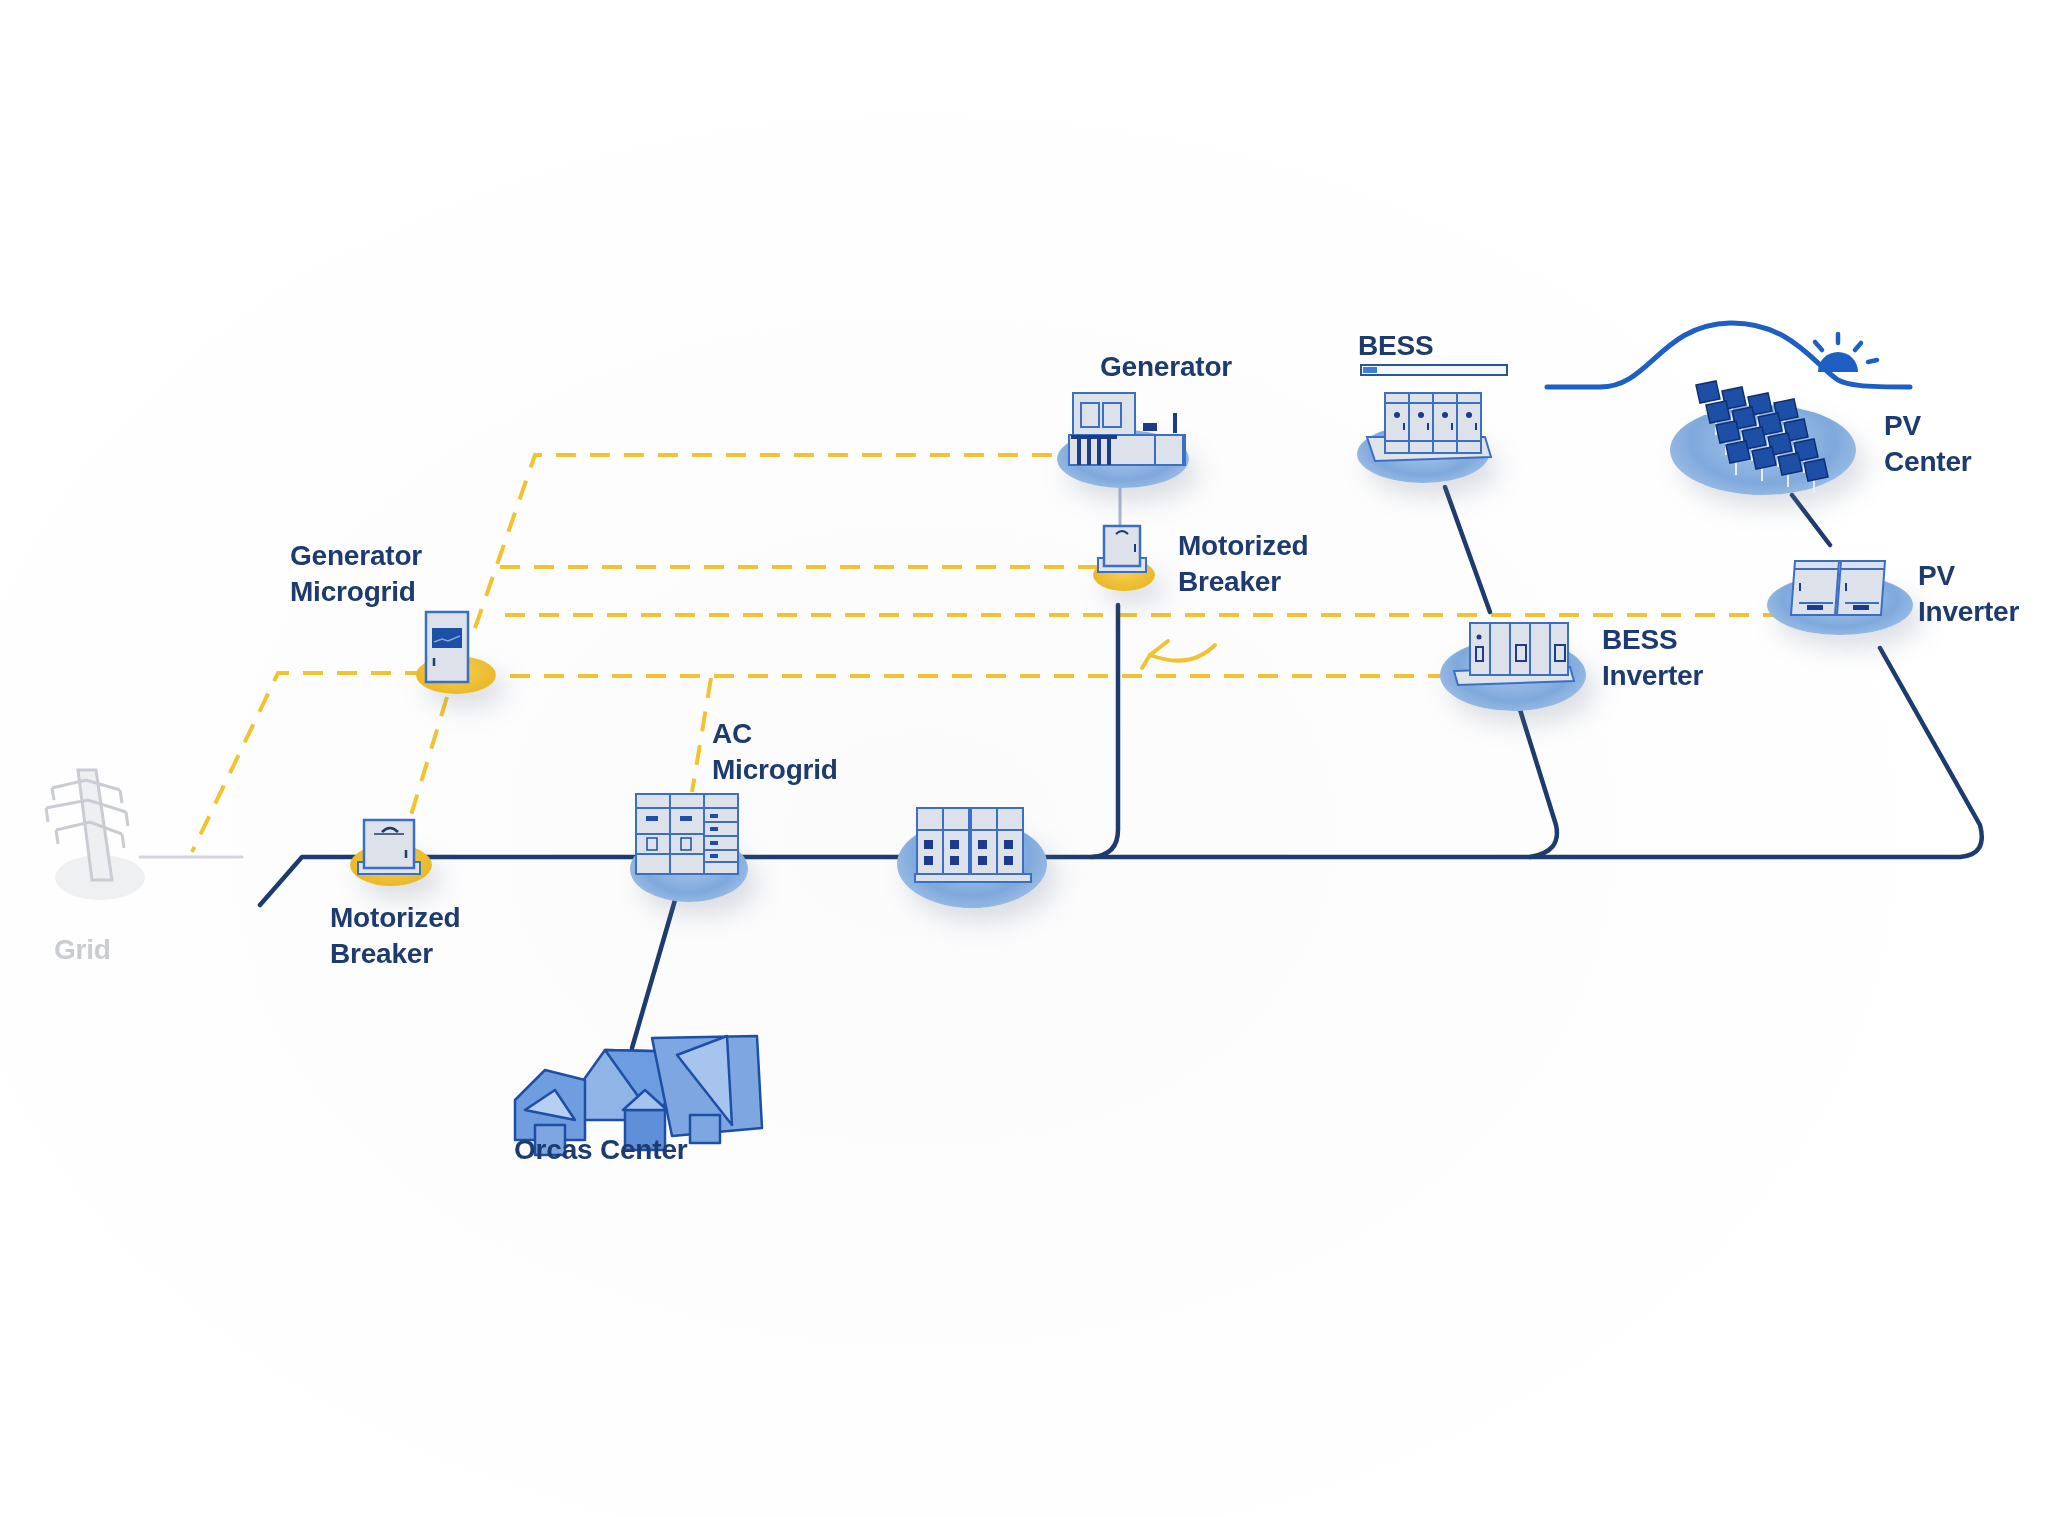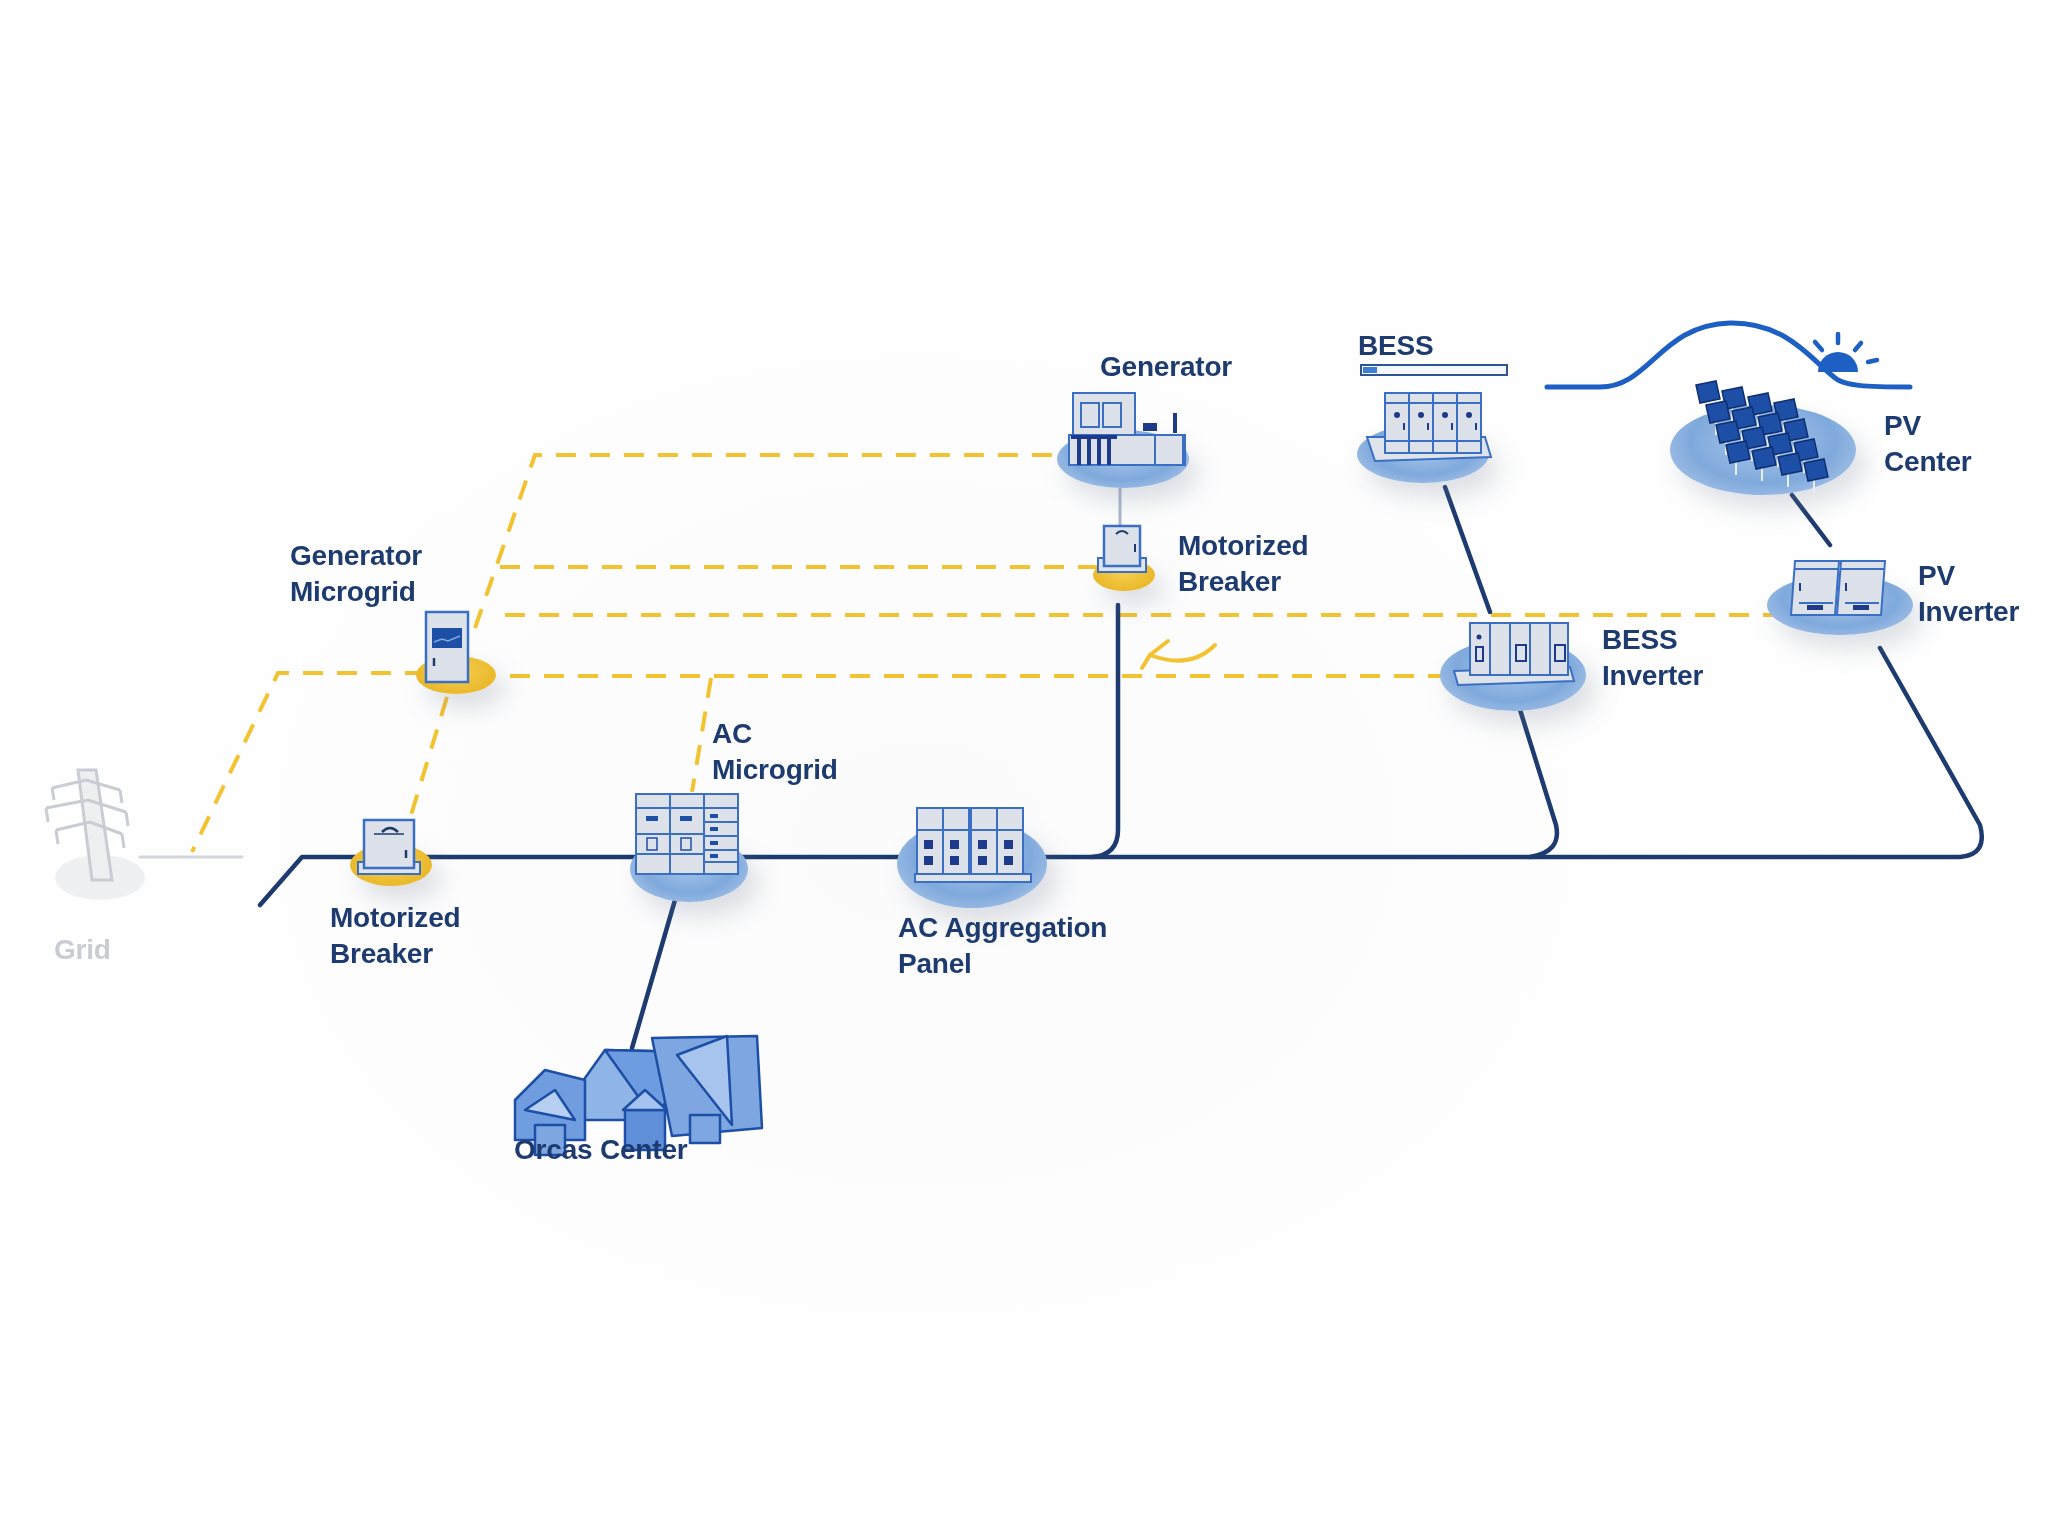--- a/index.html
+++ b/index.html
@@ -179,24 +179,20 @@
         <rect x="29" y="40" width="9" height="9"></rect>
           <rect x="29" y="56" width="9" height="9"></rect>
         <rect x="55" y="40" width="9" height="9"></rect>
           <rect x="55" y="56" width="9" height="9"></rect>
         <rect x="83" y="40" width="9" height="9"></rect>
           <rect x="83" y="56" width="9" height="9"></rect>
         <rect x="109" y="40" width="9" height="9"></rect>
           <rect x="109" y="56" width="9" height="9"></rect>
       </g>
     </svg>
-  </div>
-  <div class="label" style="left:898px;top:910px;">
-    <div>AC Aggregation</div>
-    <div>Panel</div>
   </div>
 
   <div class="label" style="left:1100px;top:349px;">Generator</div>
   <div class="node" style="left:1055px;top:385px;width:140px;height:105px;">
     <div class="disc" style="left:2px;top:45px;width:132px;height:58px;"></div>
     <svg width="140" height="105" style="position:absolute;left:0;top:0;">
       <g fill="#dde2ea" stroke="#3a6fc4" stroke-width="2">
         <rect x="18" y="8" width="62" height="45"></rect>
         <rect x="26" y="18" width="18" height="24"></rect>
           <rect x="48" y="18" width="18" height="24"></rect>

